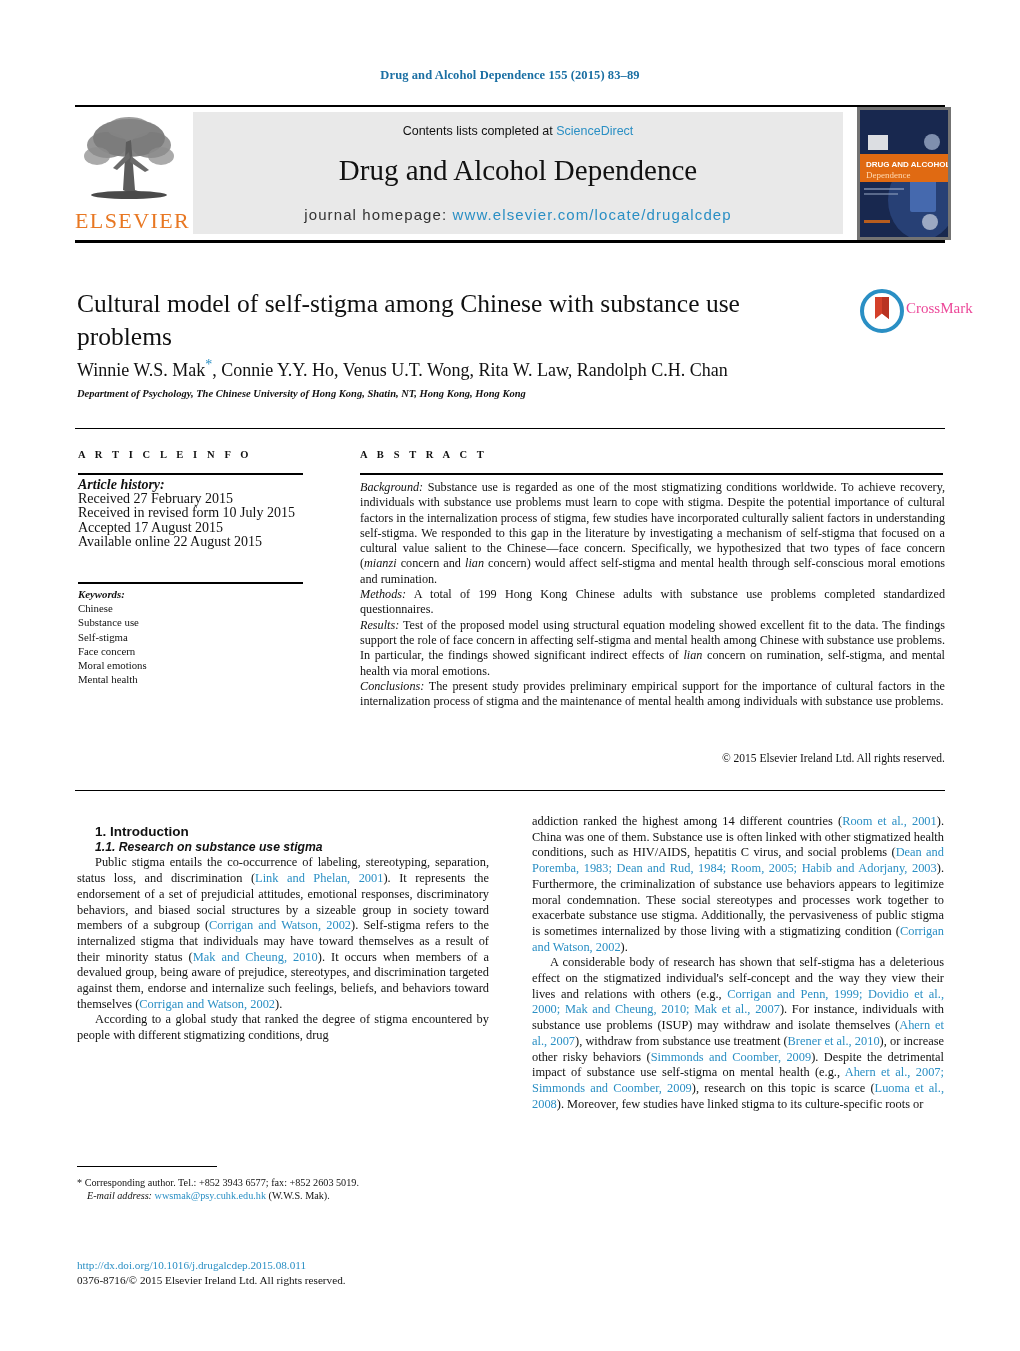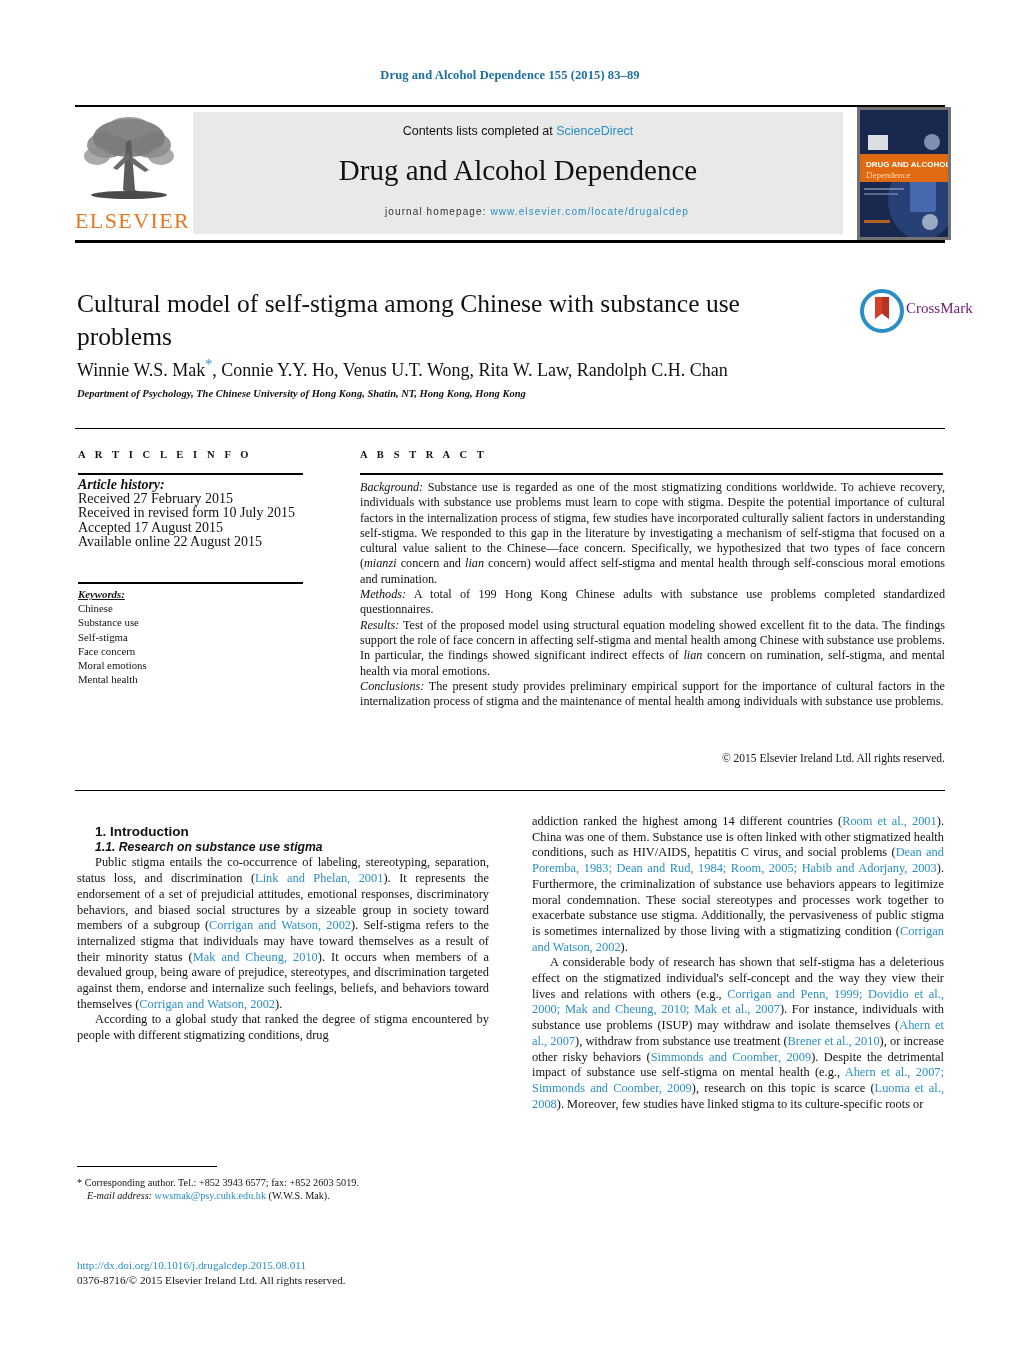--- a/index.html
+++ b/index.html
@@ -89,24 +89,23 @@
     font-family: "Liberation Serif", serif;
     font-size: 29px;
     color: #111;
   }
   .homepage-line {
     position: absolute;
     left: 0; top: 94px;
     width: 650px;
     text-align: center;
     font-family: "Liberation Sans", sans-serif;
-    font-size: 10px;
+    font-size: 15px;
     letter-spacing: 1.1px;
     color: #333;
-    padding-left: 19px;
   }
   .homepage-line .url {
     color: #2a8fc4;
   }
   .cover-thumb {
     position: absolute;
     left: 857px; top: 103px;
     width: 88px; height: 127px;
     background: #17224a;
     overflow: hidden;
@@ -158,21 +157,21 @@
   .cm-logo {
     position: absolute;
     left: 0; top: 2px;
     width: 44px; height: 44px;
   }
   .cm-text {
     position: absolute;
     left: 46px; top: 13px;
     font-family: "Liberation Serif", serif;
     font-size: 15px;
-    color: #701a75;
+    color: #ec4899;
   }
 
   
   .sec-rule-top {
     position: absolute;
     left: 75px; top: 424px;
     width: 870px; height: 1px;
     background: #000;
   }
   .head-lab {
@@ -221,21 +220,20 @@
     position: absolute;
     left: 78px; top: 583px;
     width: 230px;
     font-size: 10.8px;
     line-height: 14.2px;
     color: #111;
   }
   .kw-block .lab {
     font-style: italic;
     font-weight: bold;
-    text-decoration: underline;
   }
 
   .abstract {
     position: absolute;
     left: 360px; top: 476px;
     width: 585px;
     font-size: 12.2px;
     line-height: 15.3px;
     text-align: justify;
     color: #111;

